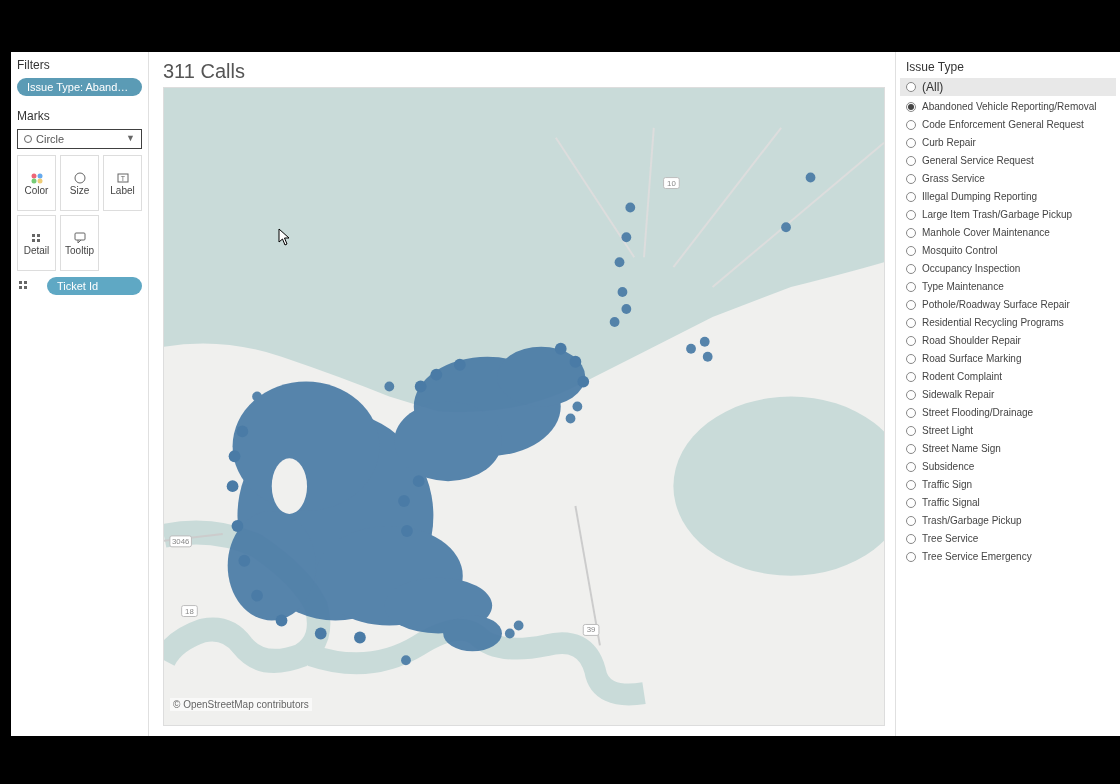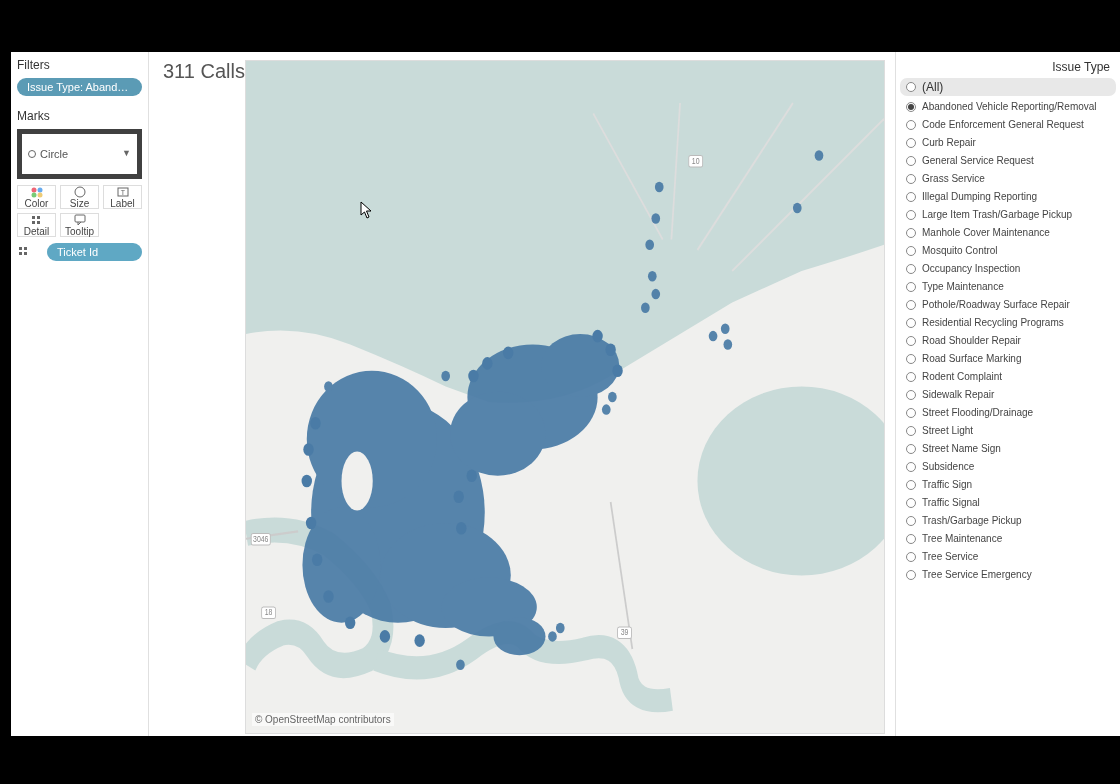--- a/index.html
+++ b/index.html
@@ -52,23 +52,23 @@
   overflow: hidden;
   text-overflow: ellipsis;
   display: inline-block;
   max-width: 100%;
 }
 .pill-light {
   background: #5fa8c4;
 }
 .marks-dropdown {
   width: 100%;
-  border: 5px solid #404040;
+  border: 1px solid #404040;
   background: #fff;
-  padding: 14px 6px;
+  padding: 3px 6px;
   font-size: 11px;
   display: flex;
   align-items: flex-start;
   justify-content: space-between;
   color: #555;
   margin-bottom: 6px;
 }
 .marks-dropdown .circle-icon {
   width: 8px; height: 8px;
   border: 1px solid #666;
@@ -90,61 +90,61 @@
   border: 1px solid #ddd;
   background: #fff;
   display: flex;
   flex-direction: column;
   align-items: center;
   justify-content: center;
   padding: 4px 2px;
   font-size: 10px;
   color: #444;
   text-align: center;
-  height: 24px;
+  height: 56px;
 }
 .mark-btn .mk-icon { height: 14px; display: flex; align-items: center; justify-content: center; }
 .mark-btn.empty-slot { border: none; background: transparent; }
 .detail-row {
   display: flex;
   align-items: center;
   gap: 16px;
   margin-top: 6px;
 }
 .detail-icon {
   width: 14px;
   height: 14px;
   display: inline-flex;
   align-items: center;
   justify-content: center;
 }
 
 .center {
   flex: 1;
-  padding: 8px 10px 2px 14px;
-  display: flex;
-  flex-direction: row;
+  padding: 8px 10px 10px 14px;
+  display: flex;
+  flex-direction: column;
 }
 .viz-title {
   font-size: 20px;
   color: #555;
   font-weight: 400;
   margin-bottom: 4px;
 }
 .map-wrap {
   flex: 1;
   border: 1px solid #ddd;
   background: #c9dbd9;
   position: relative;
   overflow: hidden;
 }
 .attribution {
   position: absolute;
   left: 6px;
-  bottom: 7px;
+  bottom: 14px;
   font-size: 10px;
   color: #666;
   background: rgba(255,255,255,0.6);
   padding: 1px 3px;
 }
 .cursor {
   position: absolute;
   left: 114px;
   top: 140px;
   width: 14px;
@@ -155,29 +155,27 @@
 .right-panel {
   width: 225px;
   background: #fff;
   border-left: 1px solid #e0e0e0;
   padding: 6px 4px;
 }
 .right-title {
   font-size: 12px;
   color: #333;
   padding: 2px 6px 4px;
-  text-align: right;
 }
 .all-row {
   background: #e8e8e8;
   padding: 2px 6px;
   display: flex;
   align-items: center;
   gap: 6px;
-  border-radius: 7px;
 }
 .issue-list { padding: 2px 0; }
 .issue-row {
   display: flex;
   align-items: center;
   gap: 6px;
   padding: 1px 6px;
   font-size: 10px;
   color: #444;
   line-height: 16px;
@@ -484,24 +482,20 @@
           <div class="issue-row">
             <span class="radio"></span>
             <span>Traffic Signal</span>
           </div>
           <div class="issue-row">
             <span class="radio"></span>
             <span>Trash/Garbage Pickup</span>
           </div>
           <div class="issue-row">
             <span class="radio"></span>
-            <span>Tree Maintenance</span>
-          </div>
-          <div class="issue-row">
-            <span class="radio"></span>
             <span>Tree Service</span>
           </div>
           <div class="issue-row">
             <span class="radio"></span>
             <span>Tree Service Emergency</span>
           </div>
         </div>
     </div>
 
   </div>

